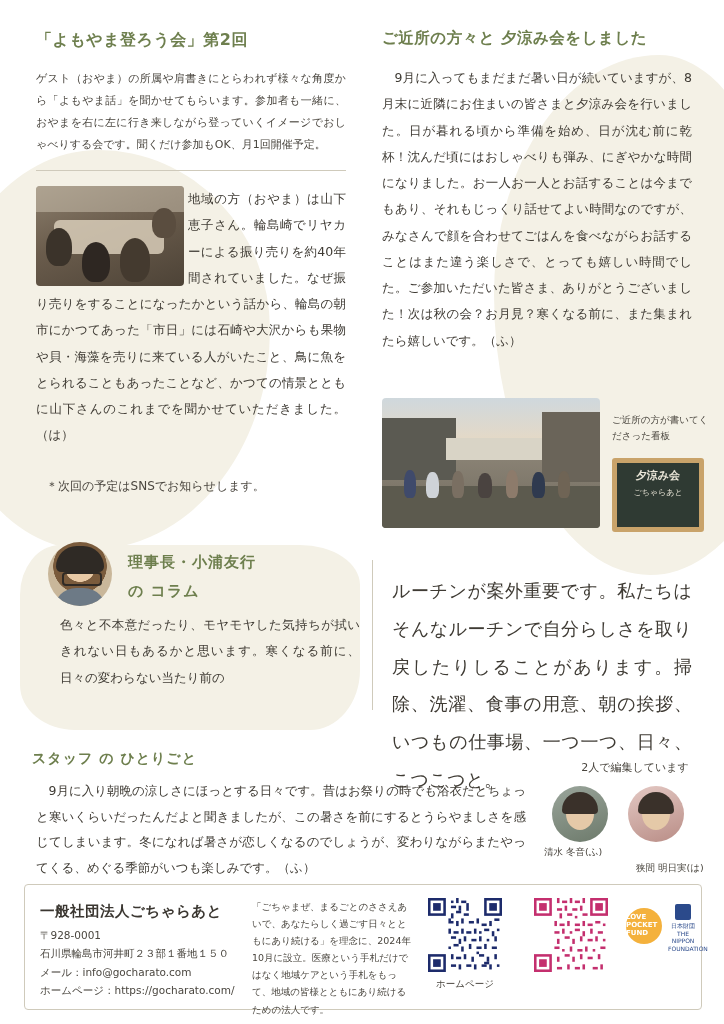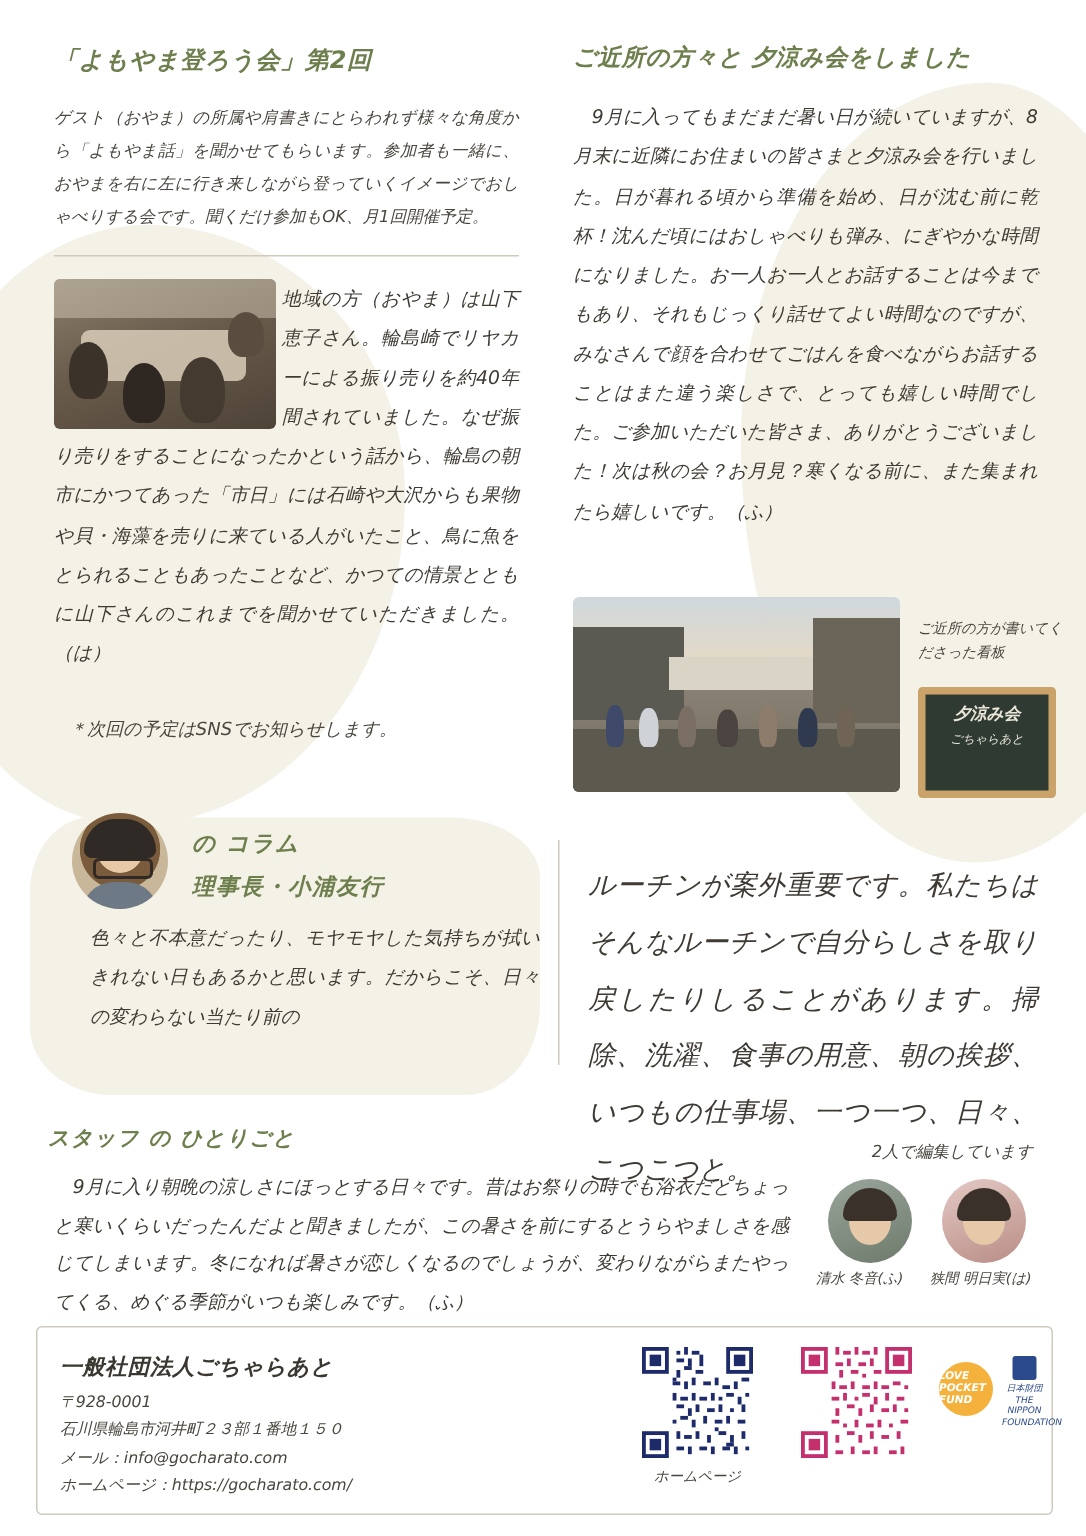--- a/index.html
+++ b/index.html
@@ -4,21 +4,21 @@
 <style>
   html,body{margin:0;padding:0;}
   body{
     width:724px;height:1024px;
     background:#ffffff;
     font-family:"DejaVu Sans","Liberation Sans",sans-serif;
     color:#3a3630;
     position:relative;
     overflow:hidden;
   }
-  .page{position:relative;width:724px;height:764px;font-style:italic;}
+  .page{position:relative;width:724px;height:764px;}
 
   
   .blob{position:absolute;background:#f4f1e6;border-radius:48% 52% 55% 45%/50% 45% 55% 50%;z-index:0;}
   .blob-left{left:-60px;top:150px;width:330px;height:400px;}
   .blob-right{right:-70px;top:55px;width:300px;height:520px;border-radius:55% 45% 48% 52%/46% 54% 46% 54%;}
   .blob-col{left:20px;top:545px;width:340px;height:185px;background:#f4f1e6;border-radius:40px 60px 50px 55px/50px 40px 60px 45px;}
 
   
   .hx{
     font-family:"DejaVu Sans","Liberation Sans",sans-serif;
@@ -102,21 +102,21 @@
   .staff-text{position:absolute;left:36px;top:778px;width:490px;font-size:12.5px;line-height:2.05;color:#3f3b34;text-align:justify;z-index:4;}
   .edit-note{position:absolute;left:560px;top:760px;width:150px;font-size:11px;color:#4a463f;text-align:center;z-index:4;}
   .faces{position:absolute;left:544px;top:786px;width:170px;height:82px;z-index:4;}
   .face{position:absolute;width:56px;height:56px;border-radius:50%;overflow:hidden;}
   .face.a{left:8px;top:0;background:linear-gradient(160deg,#9aa59b,#6d7a6b);}
   .face.b{left:84px;top:0;background:linear-gradient(160deg,#e4c9c4,#b98d86);}
   .face .hd{position:absolute;left:14px;top:12px;width:28px;height:32px;border-radius:50%;background:#e5c9a8;}
   .face .hair2{position:absolute;left:10px;top:6px;width:36px;height:22px;border-radius:18px 18px 4px 4px;background:#3a312a;}
   .face-cap{position:absolute;top:60px;width:72px;text-align:left;font-size:9.5px;color:#4a463f;}
   .face-cap.a{left:0;}
-  .face-cap.b{left:76px;}
+  .face-cap.b{left:92px;margin-top:16px;}
 
   
   .footer{position:absolute;left:24px;top:884px;width:676px;height:124px;border:1px solid #cfcabb;border-radius:4px;z-index:2;background:#fff;}
   .f-org{position:absolute;left:40px;top:902px;font-size:14.5px;font-weight:700;color:#3a3630;letter-spacing:.5px;z-index:4;}
   .f-addr{position:absolute;left:40px;top:926px;font-size:10.5px;line-height:1.75;color:#4a463f;z-index:4;}
   .f-mission{position:absolute;left:252px;top:898px;width:160px;font-size:9.5px;line-height:1.8;color:#4a463f;z-index:4;}
 
   .qr{position:absolute;width:74px;height:74px;background:#fff;z-index:4;}
   .qr.hp{left:428px;top:898px;}
   .qr.ig{left:534px;top:898px;}
@@ -189,25 +189,25 @@
 
   <div class="col-sec"></div>
 
   <div class="avatar">
     <div class="hair"></div>
     <div class="glass"></div>
     <div class="body"></div>
   </div>
 
   <div class="col-title hx">
+    <div>理事長・小浦友行</div>
     <div>の コラム</div>
-    <div>理事長・小浦友行</div>
-  </div>
-
-  <div class="col-textL">色々と不本意だったり、モヤモヤした気持ちが拭いきれない日もあるかと思います。だからこそ、日々の変わらない当たり前の</div>
+  </div>
+
+  <div class="col-textL">色々と不本意だったり、モヤモヤした気持ちが拭いきれない日もあるかと思います。寒くなる前に、日々の変わらない当たり前の</div>
   <div class="col-divider"></div>
   <div class="col-textR">ルーチンが案外重要です。私たちはそんなルーチンで自分らしさを取り戻したりしることがあります。掃除、洗濯、食事の用意、朝の挨拶、いつもの仕事場、一つ一つ、日々、こつこつと。</div>
 
   <div class="staff-title hx">スタッフ の ひとりごと</div>
   <div class="staff-text">　9月に入り朝晩の涼しさにほっとする日々です。昔はお祭りの時でも浴衣だとちょっと寒いくらいだったんだよと聞きましたが、この暑さを前にするとうらやましさを感じてしまいます。冬になれば暑さが恋しくなるのでしょうが、変わりながらまたやってくる、めぐる季節がいつも楽しみです。（ふ）</div>
 
   <div class="edit-note">
     <span>2人で編集しています</span>
   </div>
 
@@ -231,20 +231,21 @@
     <div>〒928-0001</div>
     <div>石川県輪島市河井町２３部１番地１５０</div>
     <div>
       <span>メール：</span><span>info@gocharato.com</span>
     </div>
     <div>
       <span>ホームページ：</span><span>https://gocharato.com/</span>
     </div>
   </div>
 
+  <div class="f-mission">「ごちゃまぜ、まるごとのささえあいで、あなたらしく過ごす日々とともにあり続ける」を理念に、2024年10月に設立。医療という手札だけではなく地域ケアという手札をもって、地域の皆様とともにあり続けるための法人です。</div>
 
   <svg class="qr hp" viewBox="0 0 29 29">
     <rect width="29" height="29" fill="#fff"></rect>
     <g fill="#1d2b6b">
       <rect x="0" y="0" width="7" height="7"></rect>
         <rect x="1" y="1" width="5" height="5" fill="#fff"></rect>
         <rect x="2" y="2" width="3" height="3"></rect>
       <rect x="22" y="0" width="7" height="7"></rect>
         <rect x="23" y="1" width="5" height="5" fill="#fff"></rect>
         <rect x="24" y="2" width="3" height="3"></rect>

